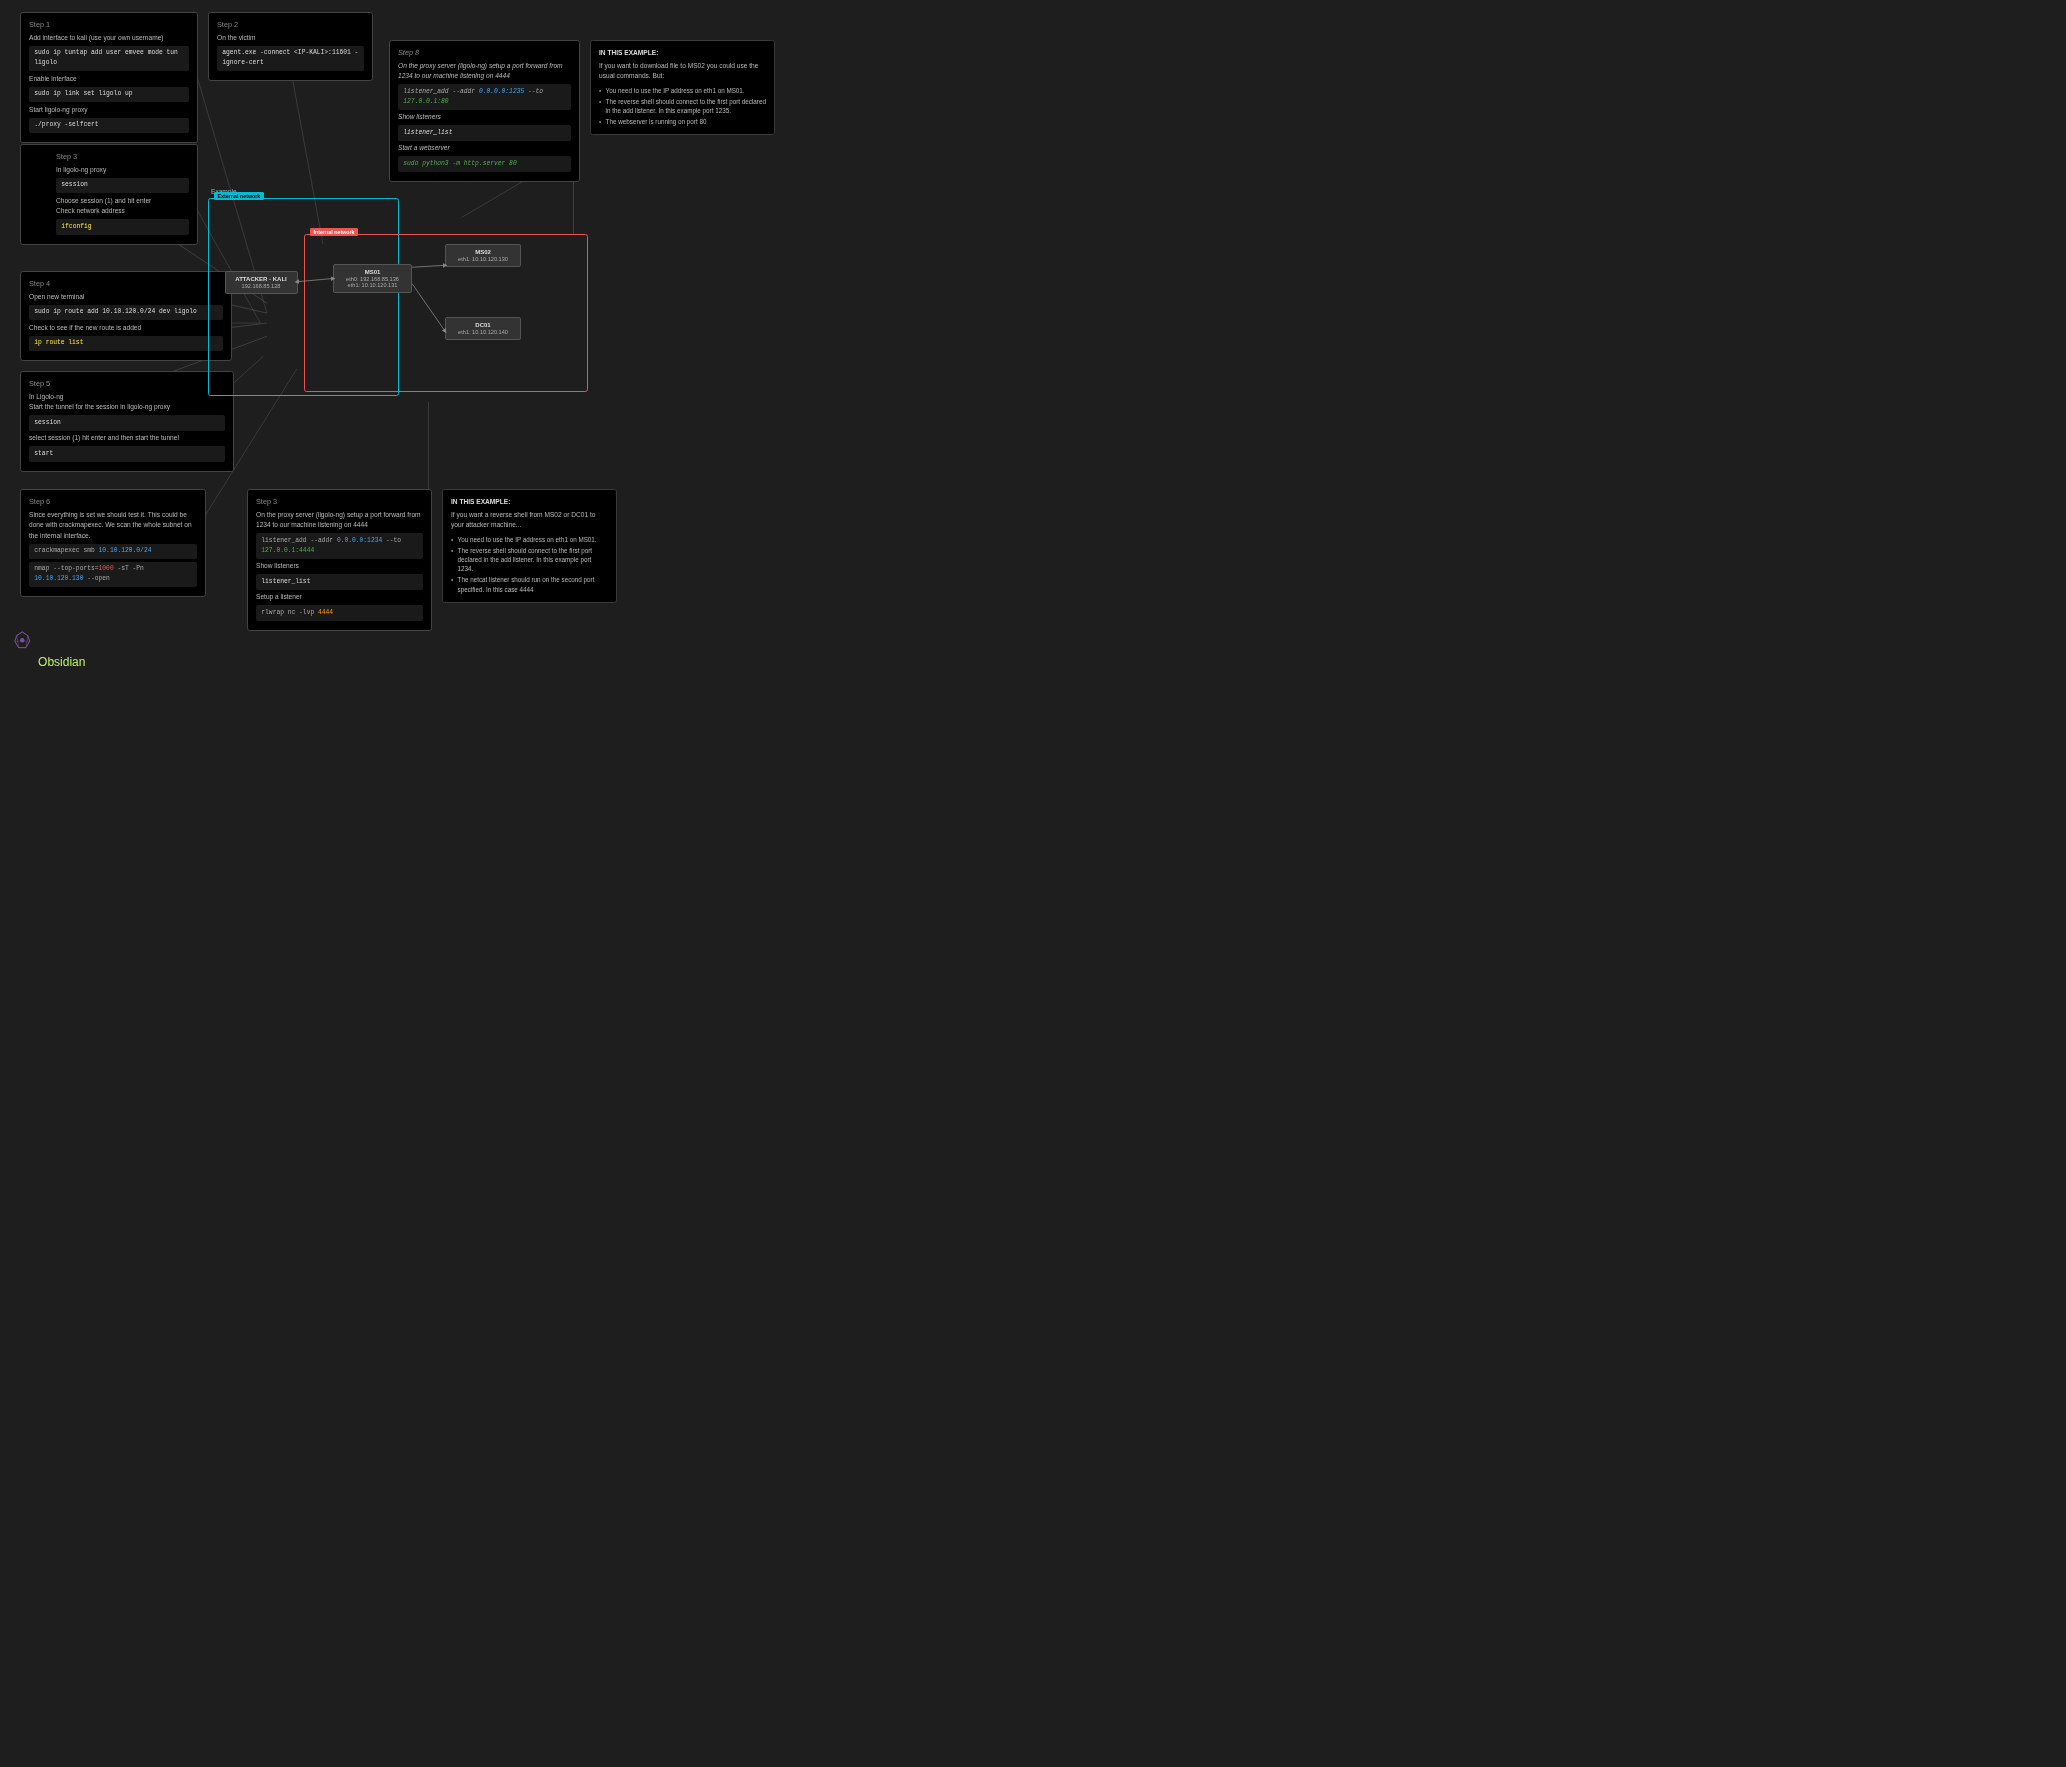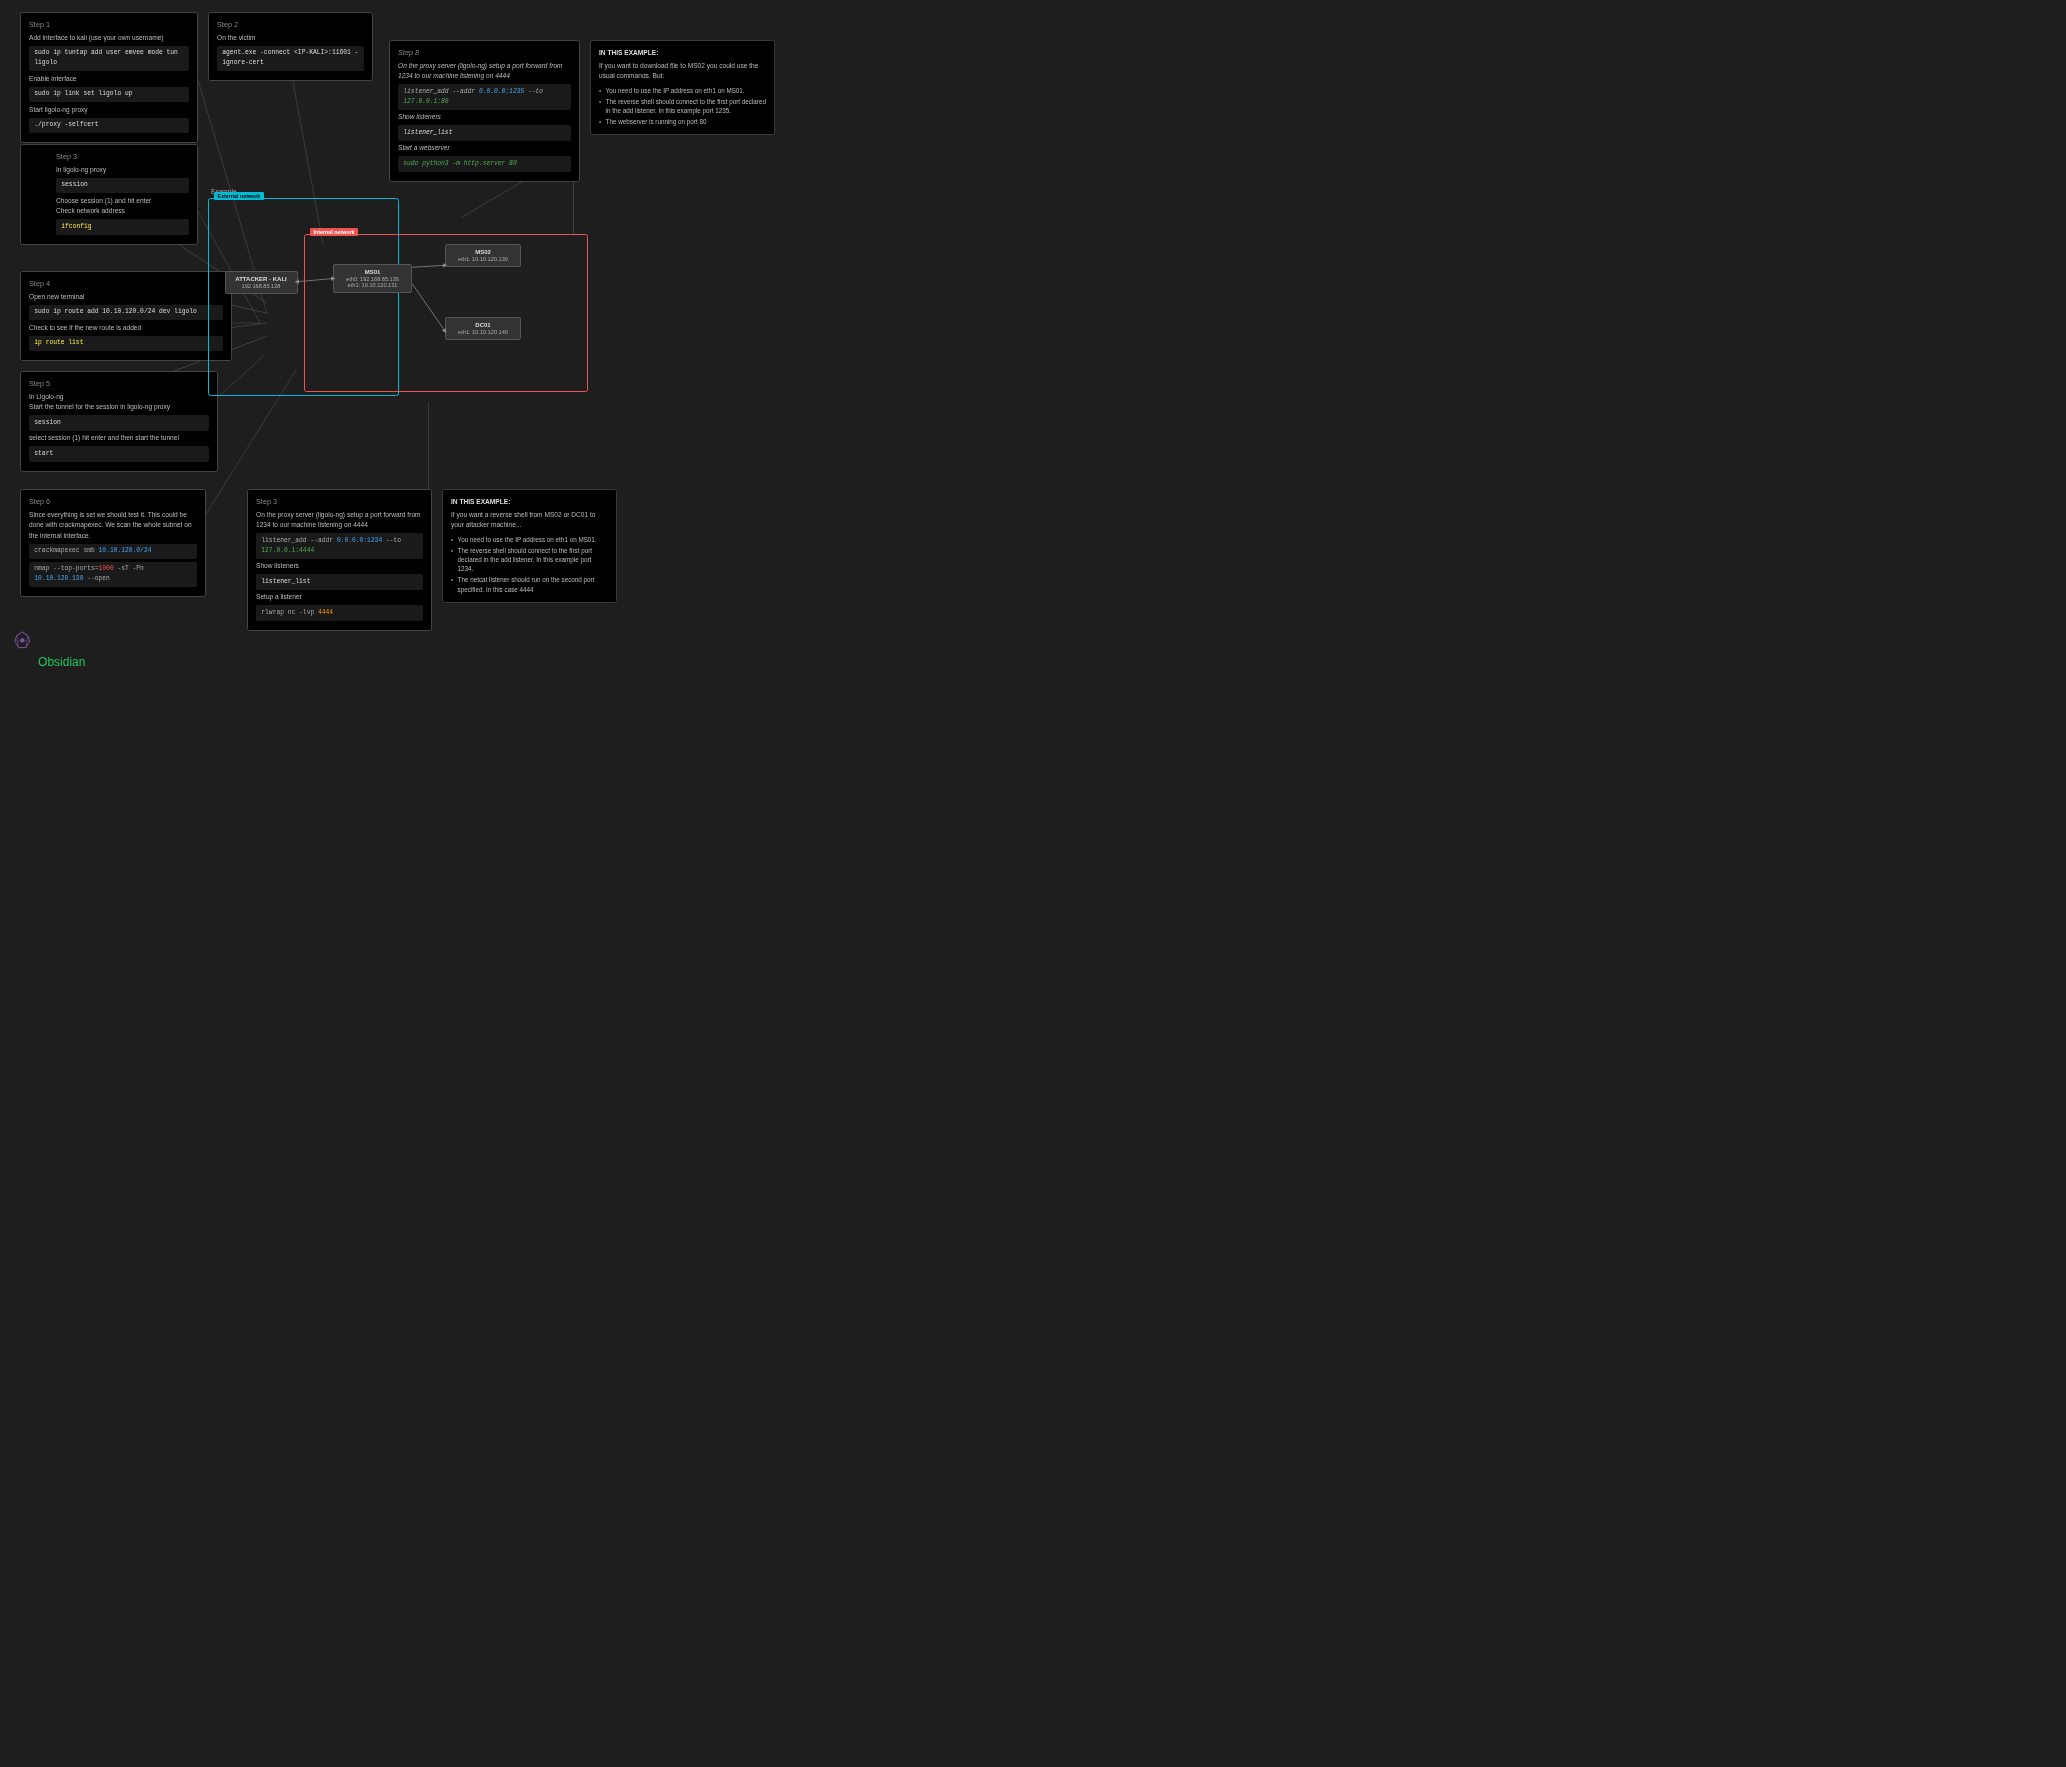--- a/index.html
+++ b/index.html
@@ -159,21 +159,21 @@
 <div class="step-box" style="top:271px;left:20px;width:212px;">
   <div class="step-title">Step 4</div>
   <div class="step-content">
     <p>Open new terminal</p>
     <div class="code-block">sudo ip route add 10.10.120.0/24 dev ligolo</div>
     <p>Check to see if the new route is added</p>
     <div class="code-block" style="color:#ffeb3b;">ip route list</div>
   </div>
 </div>
 
-<div class="step-box" style="top:371px;left:20px;width:198px;">
+<div class="step-box" style="top:371px;left:20px;width:214px;">
   <div class="step-title">Step 5</div>
   <div class="step-content">
     <p>In Ligolo-ng</p>
     <p>Start the tunnel for the session in ligolo-ng proxy</p>
     <div class="code-block">session</div>
     <p>select session (1) hit enter and then start the tunnel</p>
     <div class="code-block">start</div>
   </div>
 </div>
 
@@ -288,15 +288,15 @@
 
 <div class="footer" style="position:absolute;bottom:10px;left:13px;display:flex;align-items:center;gap:6.6px;">
 
   <svg width="18.5" height="18.5" viewBox="0 0 100 100" xmlns="http://www.w3.org/2000/svg">
     <path d="M50 5 L80 25 L90 55 L70 90 L30 90 L10 55 L20 25 Z" fill="none" stroke="#9c6aca" stroke-width="4"></path>
     <path d="M50 5 L80 25 L70 90" fill="none" stroke="#7c4ca8" stroke-width="3"></path>
     <path d="M50 5 L20 25 L30 90" fill="none" stroke="#7c4ca8" stroke-width="3"></path>
     <path d="M10 55 L90 55" fill="none" stroke="#7c4ca8" stroke-width="2"></path>
     <circle cx="50" cy="50" r="12" fill="#9c6aca" opacity="0.7"></circle>
   </svg>
-  <span style="font-size:12px;color:#22c55e;font-weight:300;margin-top:44px;">Obsidian</span>
+  <span style="font-size:12px;color:#bef264;font-weight:300;margin-top:44px;">Obsidian</span>
 </div>
 
 
 </body></html>

